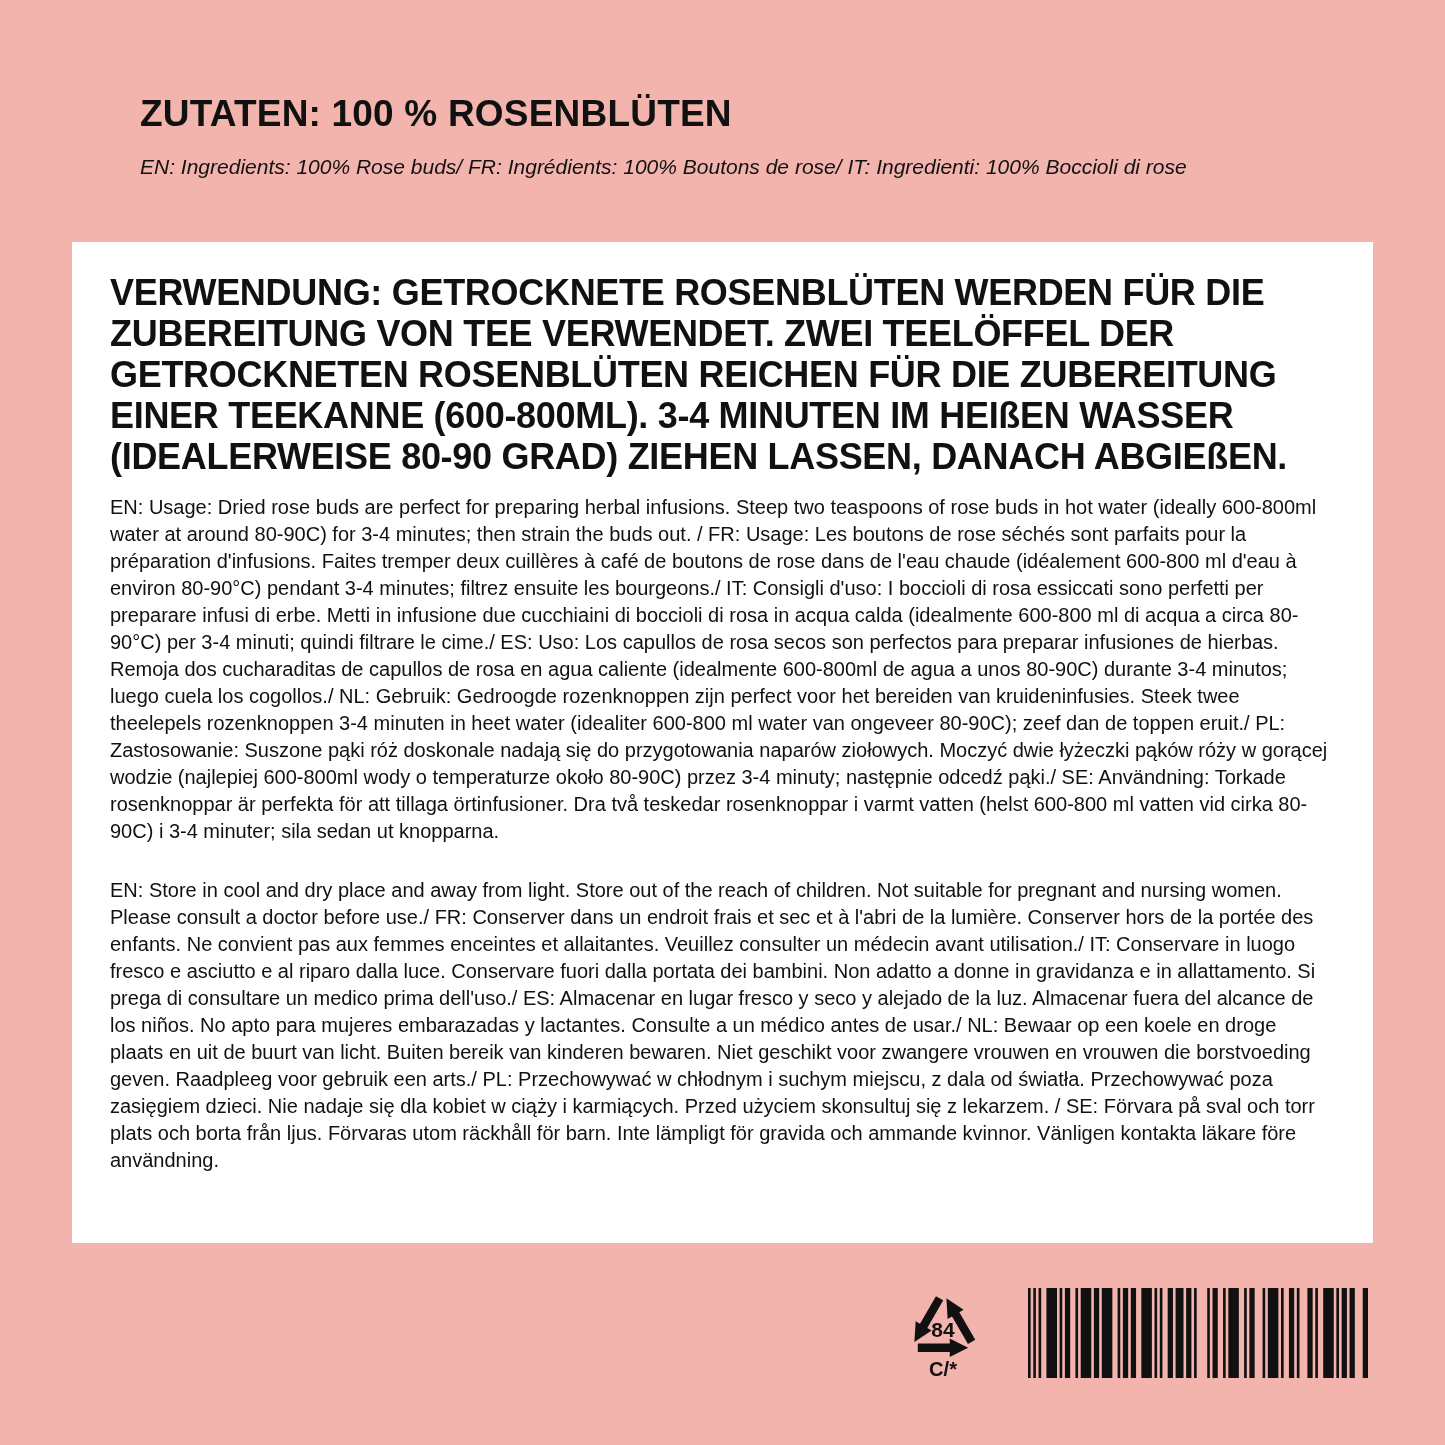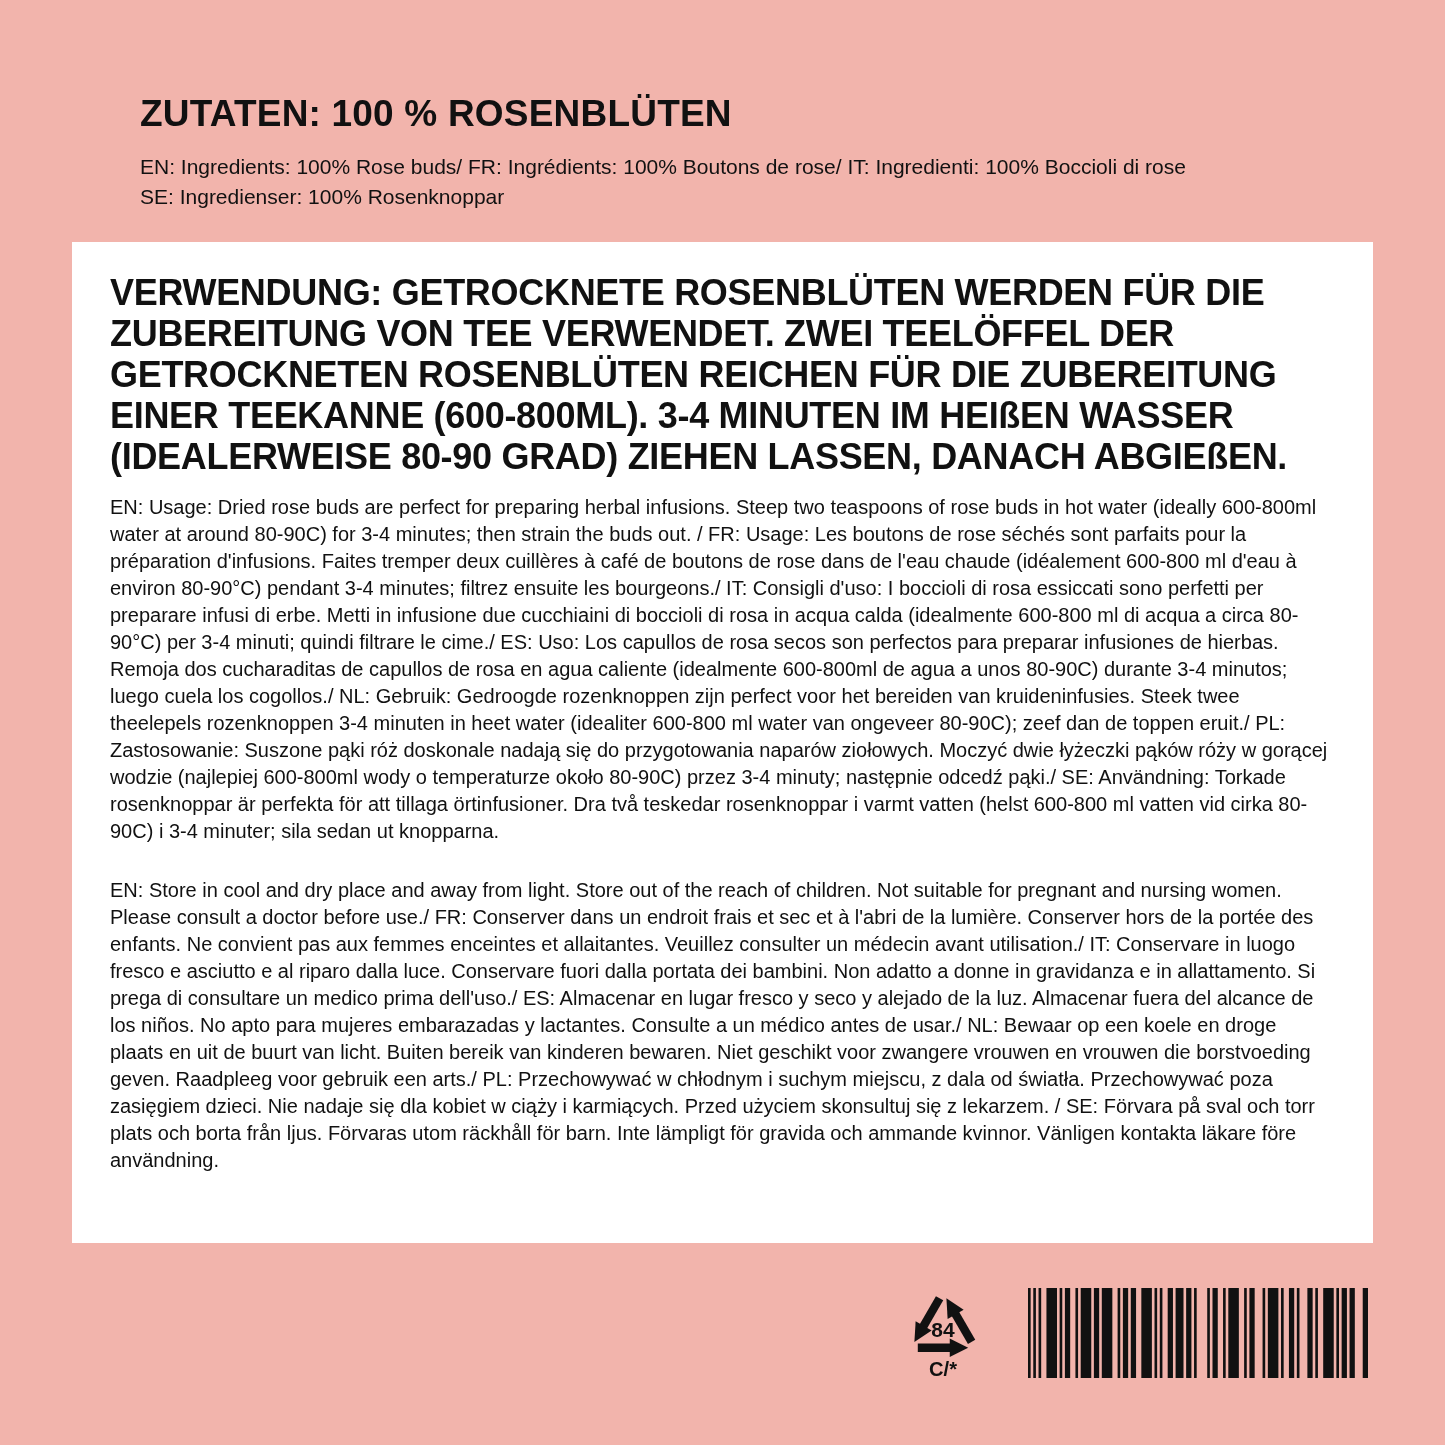--- a/index.html
+++ b/index.html
@@ -7,21 +7,21 @@
     width:1445px;height:1445px;position:relative;
     background:#F2B4AC;
     font-family:"Liberation Sans", sans-serif;
     color:#111;
     overflow:hidden;
   }
   .ingredients{position:absolute;left:94px;top:94px;width:1280px;margin-left:46px;}
   .ingredients h1{
     font-size:37px;line-height:40px;font-weight:bold;margin:0 0 18px 0;letter-spacing:0.2px;
   }
-  .ingredients p{font-size:21px;line-height:30px;margin:0;}
+  .ingredients p{font-size:21px;line-height:30px;margin:0;font-style:italic;}
   .panel{
     position:absolute;left:72px;top:242px;width:1301px;min-height:1001px;
     background:#FFFFFF;box-sizing:border-box;
     padding:30px 42px 36px 38px;
   }
   .panel h2{
     font-size:36px;line-height:41px;font-weight:bold;margin:0 0 17px 0;letter-spacing:-0.3px;
   }
   .panel p.small{font-size:20px;line-height:27px;margin:6px 0 32px 0;}
   .panel p.small:last-child{margin-bottom:0;}
@@ -31,21 +31,20 @@
   .barcode svg{display:block;width:100%;height:100%;}
 </style>
 </head>
 <body>
 
 <div>
 
   <header class="ingredients">
     <h1>ZUTATEN: 100 % ROSENBLÜTEN</h1>
     <p>EN: Ingredients: 100% Rose buds/ FR: Ingrédients: 100% Boutons de rose/ IT: Ingredienti: 100% Boccioli di rose</p>
-    <p>SE: Ingredienser: 100% Rosenknoppar</p>
   </header>
 
   <section class="panel">
     <h2>VERWENDUNG: GETROCKNETE ROSENBLÜTEN WERDEN FÜR DIE ZUBEREITUNG VON TEE VERWENDET. ZWEI TEELÖFFEL DER GETROCKNETEN ROSENBLÜTEN REICHEN FÜR DIE ZUBEREITUNG EINER TEEKANNE (600-800ML). 3-4 MINUTEN IM HEIßEN WASSER (IDEALERWEISE 80-90 GRAD) ZIEHEN LASSEN, DANACH ABGIEßEN.</h2>
     <p class="small">EN: Usage: Dried rose buds are perfect for preparing herbal infusions. Steep two teaspoons of rose buds in hot water (ideally 600-800ml water at around 80-90C) for 3-4 minutes; then strain the buds out. / FR: Usage: Les boutons de rose séchés sont parfaits pour la préparation d'infusions. Faites tremper deux cuillères à café de boutons de rose dans de l'eau chaude (idéalement 600-800 ml d'eau à environ 80-90°C) pendant 3-4 minutes; filtrez ensuite les bourgeons./ IT: Consigli d'uso: I boccioli di rosa essiccati sono perfetti per preparare infusi di erbe. Metti in infusione due cucchiaini di boccioli di rosa in acqua calda (idealmente 600-800 ml di acqua a circa 80-90°C) per 3-4 minuti; quindi filtrare le cime./ ES: Uso: Los capullos de rosa secos son perfectos para preparar infusiones de hierbas. Remoja dos cucharaditas de capullos de rosa en agua caliente (idealmente 600-800ml de agua a unos 80-90C) durante 3-4 minutos; luego cuela los cogollos./ NL: Gebruik: Gedroogde rozenknoppen zijn perfect voor het bereiden van kruideninfusies. Steek twee theelepels rozenknoppen 3-4 minuten in heet water (idealiter 600-800 ml water van ongeveer 80-90C); zeef dan de toppen eruit./ PL: Zastosowanie: Suszone pąki róż doskonale nadają się do przygotowania naparów ziołowych. Moczyć dwie łyżeczki pąków róży w gorącej wodzie (najlepiej 600-800ml wody o temperaturze około 80-90C) przez 3-4 minuty; następnie odcedź pąki./ SE: Användning: Torkade rosenknoppar är perfekta för att tillaga örtinfusioner. Dra två teskedar rosenknoppar i varmt vatten (helst 600-800 ml vatten vid cirka 80-90C) i 3-4 minuter; sila sedan ut knopparna.</p>
     <p class="small">EN: Store in cool and dry place and away from light. Store out of the reach of children. Not suitable for pregnant and nursing women. Please consult a doctor before use./ FR: Conserver dans un endroit frais et sec et à l'abri de la lumière. Conserver hors de la portée des enfants. Ne convient pas aux femmes enceintes et allaitantes. Veuillez consulter un médecin avant utilisation./ IT: Conservare in luogo fresco e asciutto e al riparo dalla luce. Conservare fuori dalla portata dei bambini. Non adatto a donne in gravidanza e in allattamento. Si prega di consultare un medico prima dell'uso./ ES: Almacenar en lugar fresco y seco y alejado de la luz. Almacenar fuera del alcance de los niños. No apto para mujeres embarazadas y lactantes. Consulte a un médico antes de usar./ NL: Bewaar op een koele en droge plaats en uit de buurt van licht. Buiten bereik van kinderen bewaren. Niet geschikt voor zwangere vrouwen en vrouwen die borstvoeding geven. Raadpleeg voor gebruik een arts./ PL: Przechowywać w chłodnym i suchym miejscu, z dala od światła. Przechowywać poza zasięgiem dzieci. Nie nadaje się dla kobiet w ciąży i karmiących. Przed użyciem skonsultuj się z lekarzem. / SE: Förvara på sval och torr plats och borta från ljus. Förvaras utom räckhåll för barn. Inte lämpligt för gravida och ammande kvinnor. Vänligen kontakta läkare före användning.</p>
   </section>
 
   <div class="recycle">
     <svg viewBox="0 0 100 120" xmlns="http://www.w3.org/2000/svg" aria-hidden="true">

